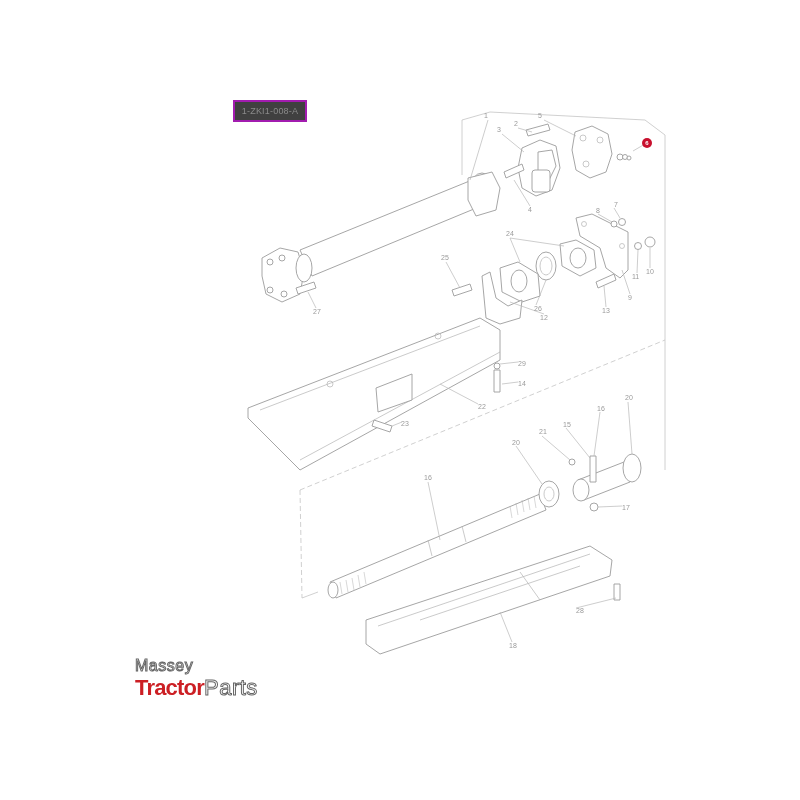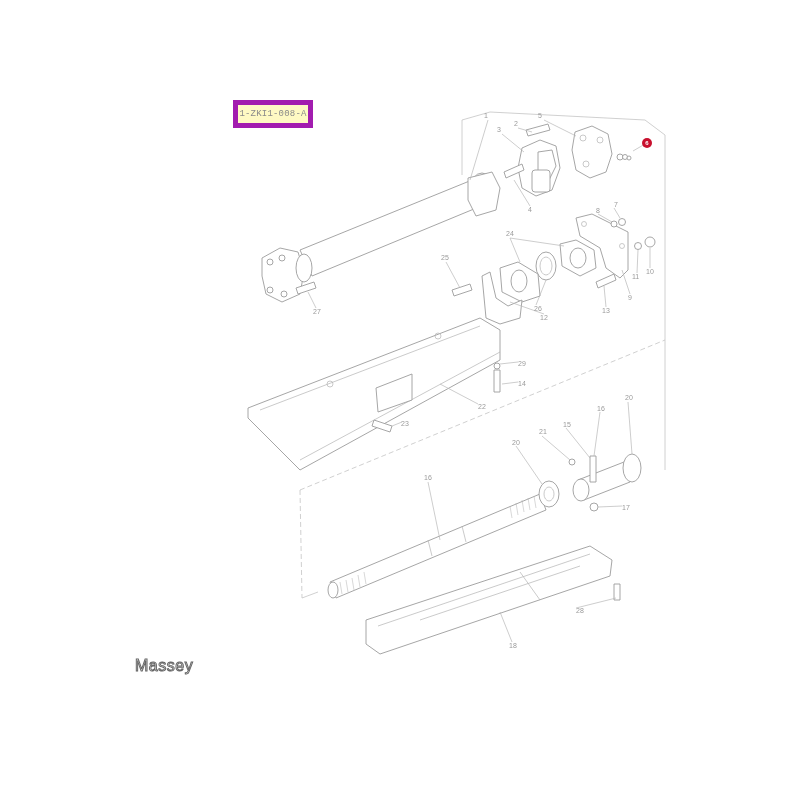--- a/index.html
+++ b/index.html
@@ -1,21 +1,21 @@
 <!DOCTYPE html>
 <html><head>
   <meta charset="utf-8">
   <style>
     html, body { margin: 0; padding: 0; background: #ffffff; }
     body { width: 800px; height: 800px; position: relative; overflow: hidden; font-family: "Liberation Sans", sans-serif; }
     .diagram { position: absolute; left: 0; top: 0; width: 800px; height: 800px; }
     .ref-box {
       position: absolute; left: 233px; top: 100px; width: 70px; height: 18px;
-      border: 5px solid #a21caf; background: #fef9c3;
-      font-family: Liberation Mono, monospace; font-size: 9px; color: #8a8a8a;
+      border: 2px solid #a21caf; background: #404040;
+      font-family: Liberation Sans, sans-serif; font-size: 9px; color: #8a8a8a;
       display: flex; align-items: center; justify-content: center; letter-spacing: 0.2px;
     }
     .callout { font-family: "Liberation Sans", sans-serif; font-size: 7px; fill: #9a9a9a; }
     .leader { stroke: #b8b8b8; stroke-width: 0.7; fill: none; }
     .part { stroke: #9c9c9c; stroke-width: 0.9; fill: #ffffff; stroke-linejoin: round; }
     .part-lite { stroke: #b3b3b3; stroke-width: 0.7; fill: none; }
     .frame { stroke: #c4c4c4; stroke-width: 0.8; fill: none; }
     .dashed { stroke: #c4c4c4; stroke-width: 0.8; fill: none; stroke-dasharray: 5 3; }
     .knurl { stroke: #b0b0b0; stroke-width: 0.5; }
     .highlight-dot { fill: #c8102e; }
@@ -206,13 +206,16 @@
       <circle class="highlight-dot" cx="647" cy="143" r="5"></circle>
       <text class="highlight-txt" x="645.2" y="145.2">6</text>
     </g>
   </svg>
 
   <div class="ref-box">1-ZKI1-008-A</div>
 </div>
 
 <div class="logo">
   <div class="logo-line1">Massey</div>
+  <div class="logo-line2">
+    <span class="logo-red">Tractor</span><span class="logo-grey">Parts</span>
+  </div>
 </div>
 
 </body></html>

